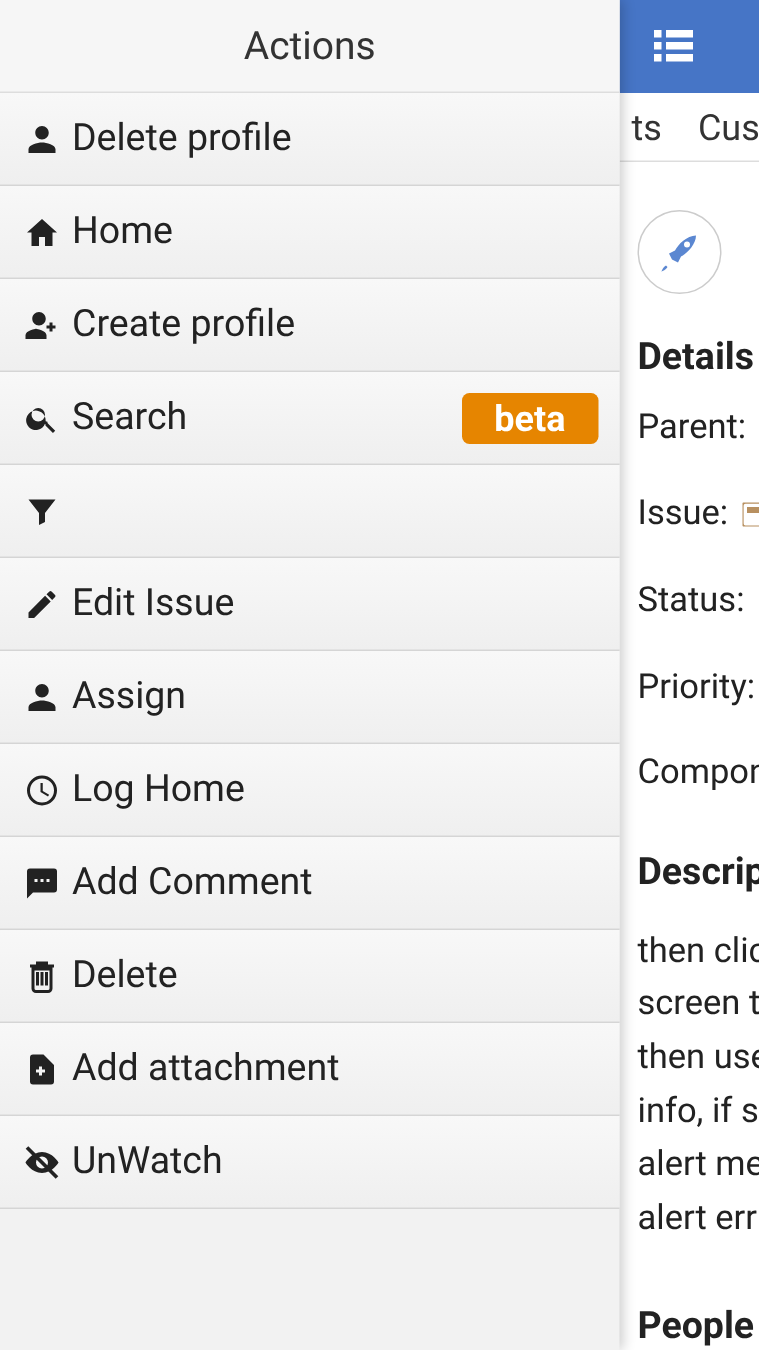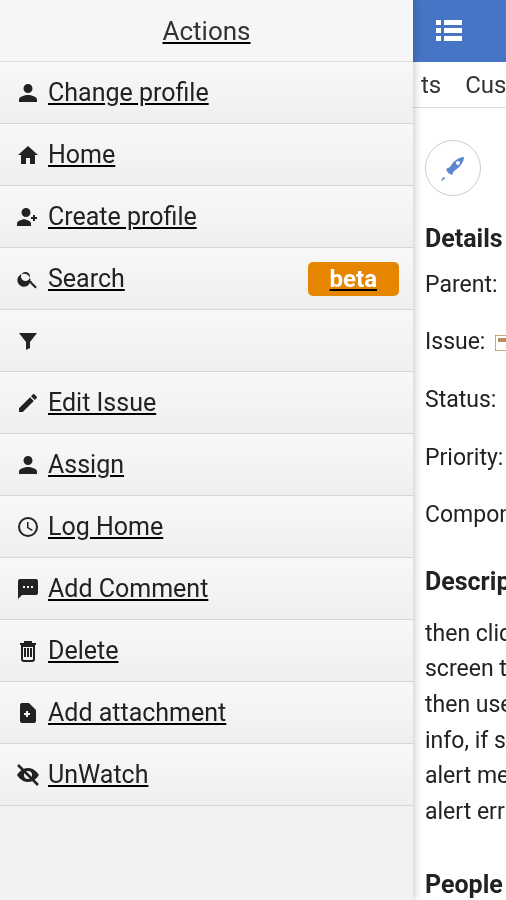--- a/index.html
+++ b/index.html
@@ -8,21 +8,20 @@
 
 
 .drawer {
   position: absolute;
   left: 0; top: 0;
   width: 413px;
   height: 900px;
   background: #f2f2f2;
   z-index: 10;
   box-shadow: 2px 0 8px rgba(0,0,0,0.2);
-  text-decoration: underline;
 }
 .drawer-header {
   height: 62px;
   display: flex;
   align-items: center;
   justify-content: center;
   font-size: 26px;
   color: #333;
   background: #f6f6f6;
   border-bottom: 1px solid #ddd;
@@ -165,21 +164,21 @@
 
 <div class="drawer">
   <div class="drawer-header">Actions</div>
   <div id="menu">
       <div class="menu-item">
         <span class="icon">
           <svg width="24" height="24" viewBox="0 0 24 24" fill="currentColor">
             <use href="#person-icon"></use>
           </svg>
         </span>
-        <span class="label">Change profile</span>
+        <span class="label">Delete profile</span>
       </div>
       <div class="menu-item">
         <span class="icon">
           <svg width="24" height="24" viewBox="0 0 24 24" fill="currentColor">
             <use href="#home-icon"></use>
           </svg>
         </span>
         <span class="label">Home</span>
       </div>
       <div class="menu-item">

